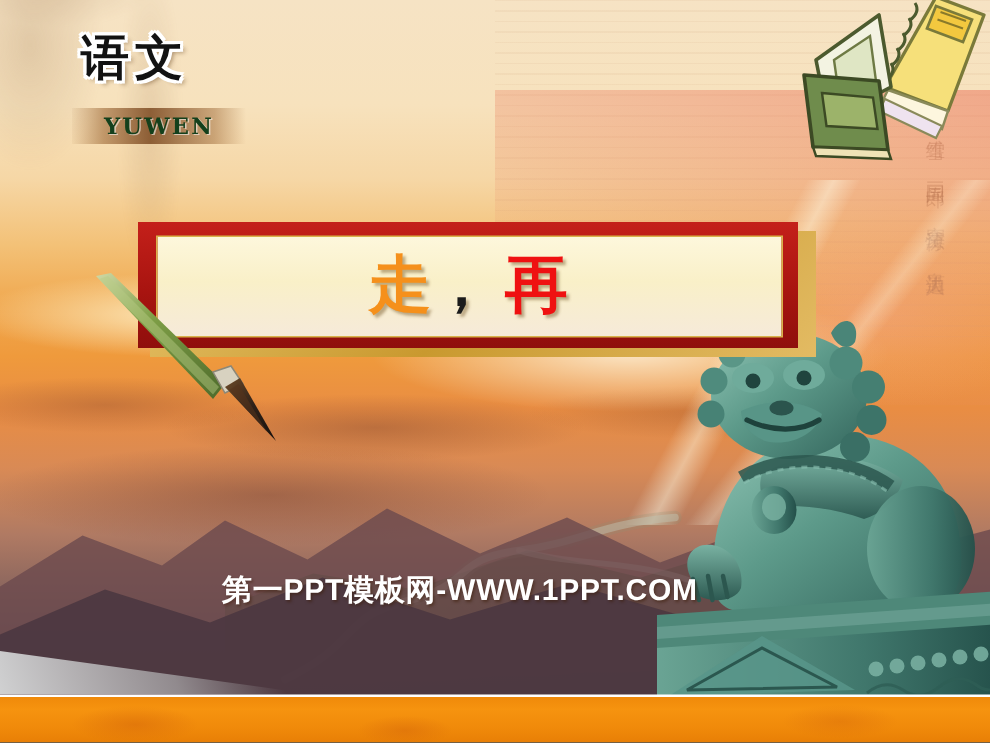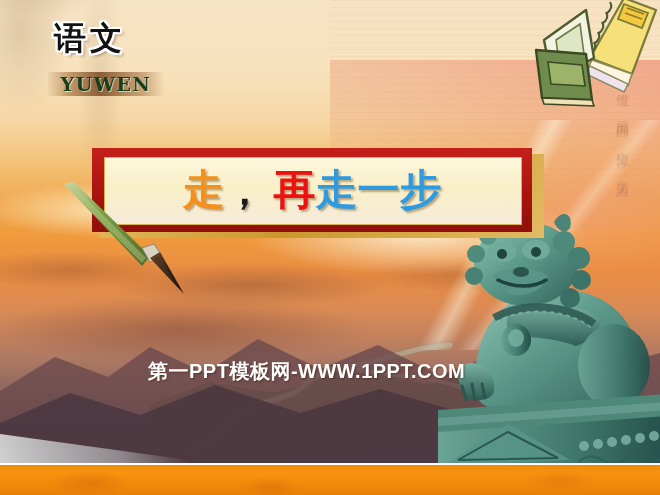--- a/index.html
+++ b/index.html
@@ -126,21 +126,21 @@
   .logo-bar{
     position:absolute;left:0;top:48px;width:116px;height:24px;
     background:linear-gradient(90deg,
       rgba(150,95,45,.05) 0%, rgba(150,95,45,.55) 18%,
       rgba(125,75,35,.85) 45%, rgba(150,95,45,.45) 82%, rgba(150,95,45,0) 100%);
   }
   .logo-en{
     position:absolute;left:0;top:48px;width:116px;height:24px;
     display:flex;align-items:center;justify-content:center;
     font-family:"DejaVu Serif","Liberation Serif",serif;
-    font-size:19px;font-weight:700;color:#14401c;letter-spacing:1.5px;
+    font-size:15px;font-weight:700;color:#14401c;letter-spacing:1.5px;
     text-shadow:1px 1px 0 rgba(255,255,255,.55);
   }
 
   
   .banner{position:absolute;left:92px;top:148px;width:452px;height:90px;}
   .banner-gold{
     position:absolute;left:8px;top:6px;width:444px;height:84px;
     background:linear-gradient(135deg,#e8c36a,#c9992f 50%,#e3bb63);
   }
   .banner-red{
@@ -174,21 +174,21 @@
   .brush{position:absolute;left:60px;top:182px;width:125px;height:115px;}
 
   
   .books{position:absolute;left:528px;top:-4px;width:132px;height:112px;}
 
   
   .lion{position:absolute;left:438px;top:188px;width:230px;height:280px;}
 
   
   .watermark{
-    position:absolute;left:148px;top:358px;
+    position:absolute;left:148px;top:380px;
     font-family:"Liberation Sans","DejaVu Sans",sans-serif;
     font-size:20px;font-weight:700;color:#ffffff;letter-spacing:.5px;
     text-shadow:1px 1px 2px rgba(60,30,10,.55);
     white-space:nowrap;
   }
 </style>
 </head>
 <body>
 
 <div class="slide">
@@ -341,21 +341,20 @@
 
   <div class="banner">
     <div class="banner-gold"></div>
     <div class="banner-red"></div>
     <div class="banner-inner"></div>
     <div class="banner-title">
       <span class="t-orange">走</span>
       <span class="t-comma">，</span>
       <span class="t-gap"></span>
       <span class="t-red">再</span>
-      <span class="t-blue">走一步</span>
     </div>
   </div>
 
   <div class="brush">
     <svg width="125" height="115" viewBox="0 0 125 115">
       <defs>
         <linearGradient id="handleG" x1="0" y1="0" x2="1" y2="1">
           <stop offset="0%" stop-color="#cfd9a6"></stop>
           <stop offset="40%" stop-color="#7e9e46"></stop>
           <stop offset="100%" stop-color="#4d6a2b"></stop>

